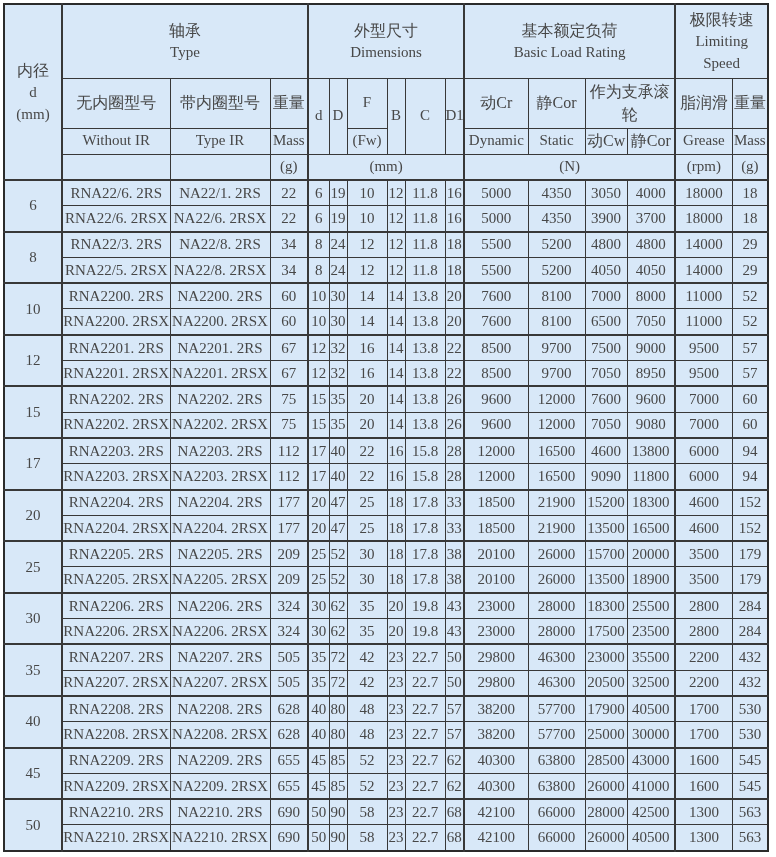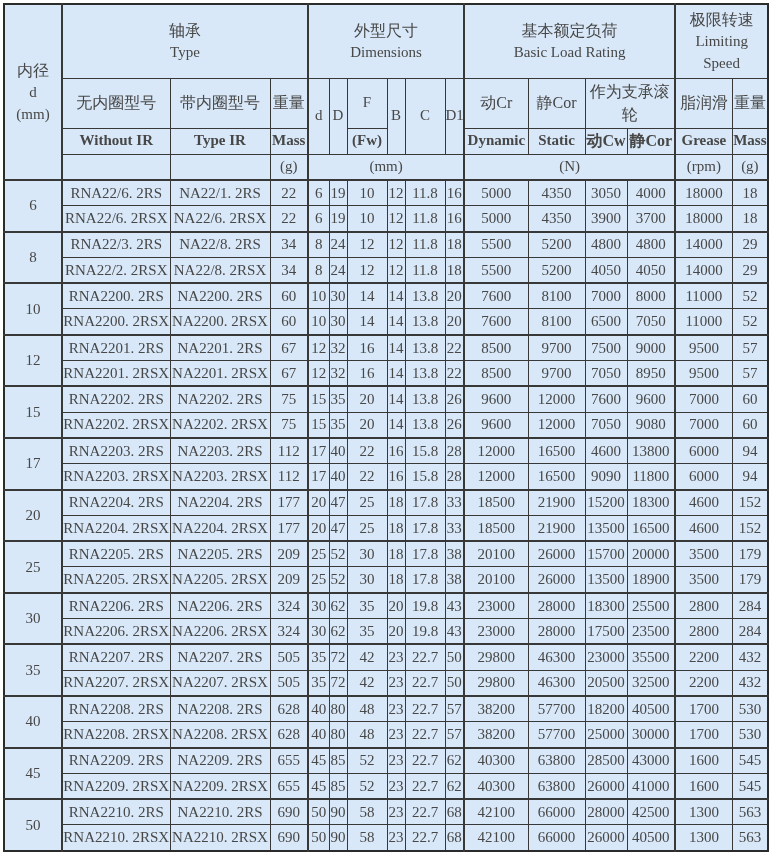--- a/index.html
+++ b/index.html
@@ -11,21 +11,21 @@
      padding:0;overflow:hidden;white-space:nowrap;font-size:15px;line-height:1.25;}
   td.wrap{white-space:normal;}
   .vr{border-right-width:2px;}
   .gt{border-top-width:2px;}
   tr.hr4 td{border-bottom-width:2px;}
   .zh{font-size:16px;}
   .en{font-size:15px;}
   thead td{line-height:1.45;}
   tr.hr1{height:74px;}
   tr.hr2{height:50px;}
-  tr.hr3{height:26px;font-weight:bold;}
+  tr.hr3{height:26px;}
   tr.hr4{height:26px;}
 </style>
 </head>
 <body>
 
 <div class="page">
 <table>
   <colgroup>
     <col style="width:58px">
         <col style="width:108px">
@@ -155,21 +155,21 @@
           <td class="gt">11.8</td>
           <td class="vr gt">18</td>
           <td class="gt">5500</td>
           <td class="gt">5200</td>
           <td class="gt">4800</td>
           <td class="vr gt">4800</td>
           <td class="gt">14000</td>
           <td class="gt">29</td>
         </tr>
         <tr>
-          <td>RNA22/2. 2RSX</td>
+          <td>RNA22/5. 2RSX</td>
           <td>NA22/8. 2RSX</td>
           <td class="vr">34</td>
           <td>8</td>
           <td>24</td>
           <td>12</td>
           <td>12</td>
           <td>11.8</td>
           <td class="vr">18</td>
           <td>5500</td>
           <td>5200</td>
@@ -464,21 +464,21 @@
           <td class="gt">NA2208. 2RS</td>
           <td class="vr gt">628</td>
           <td class="gt">40</td>
           <td class="gt">80</td>
           <td class="gt">48</td>
           <td class="gt">23</td>
           <td class="gt">22.7</td>
           <td class="vr gt">57</td>
           <td class="gt">38200</td>
           <td class="gt">57700</td>
-          <td class="gt">18200</td>
+          <td class="gt">17900</td>
           <td class="vr gt">40500</td>
           <td class="gt">1700</td>
           <td class="gt">530</td>
         </tr>
         <tr>
           <td>RNA2208. 2RSX</td>
           <td>NA2208. 2RSX</td>
           <td class="vr">628</td>
           <td>40</td>
           <td>80</td>

